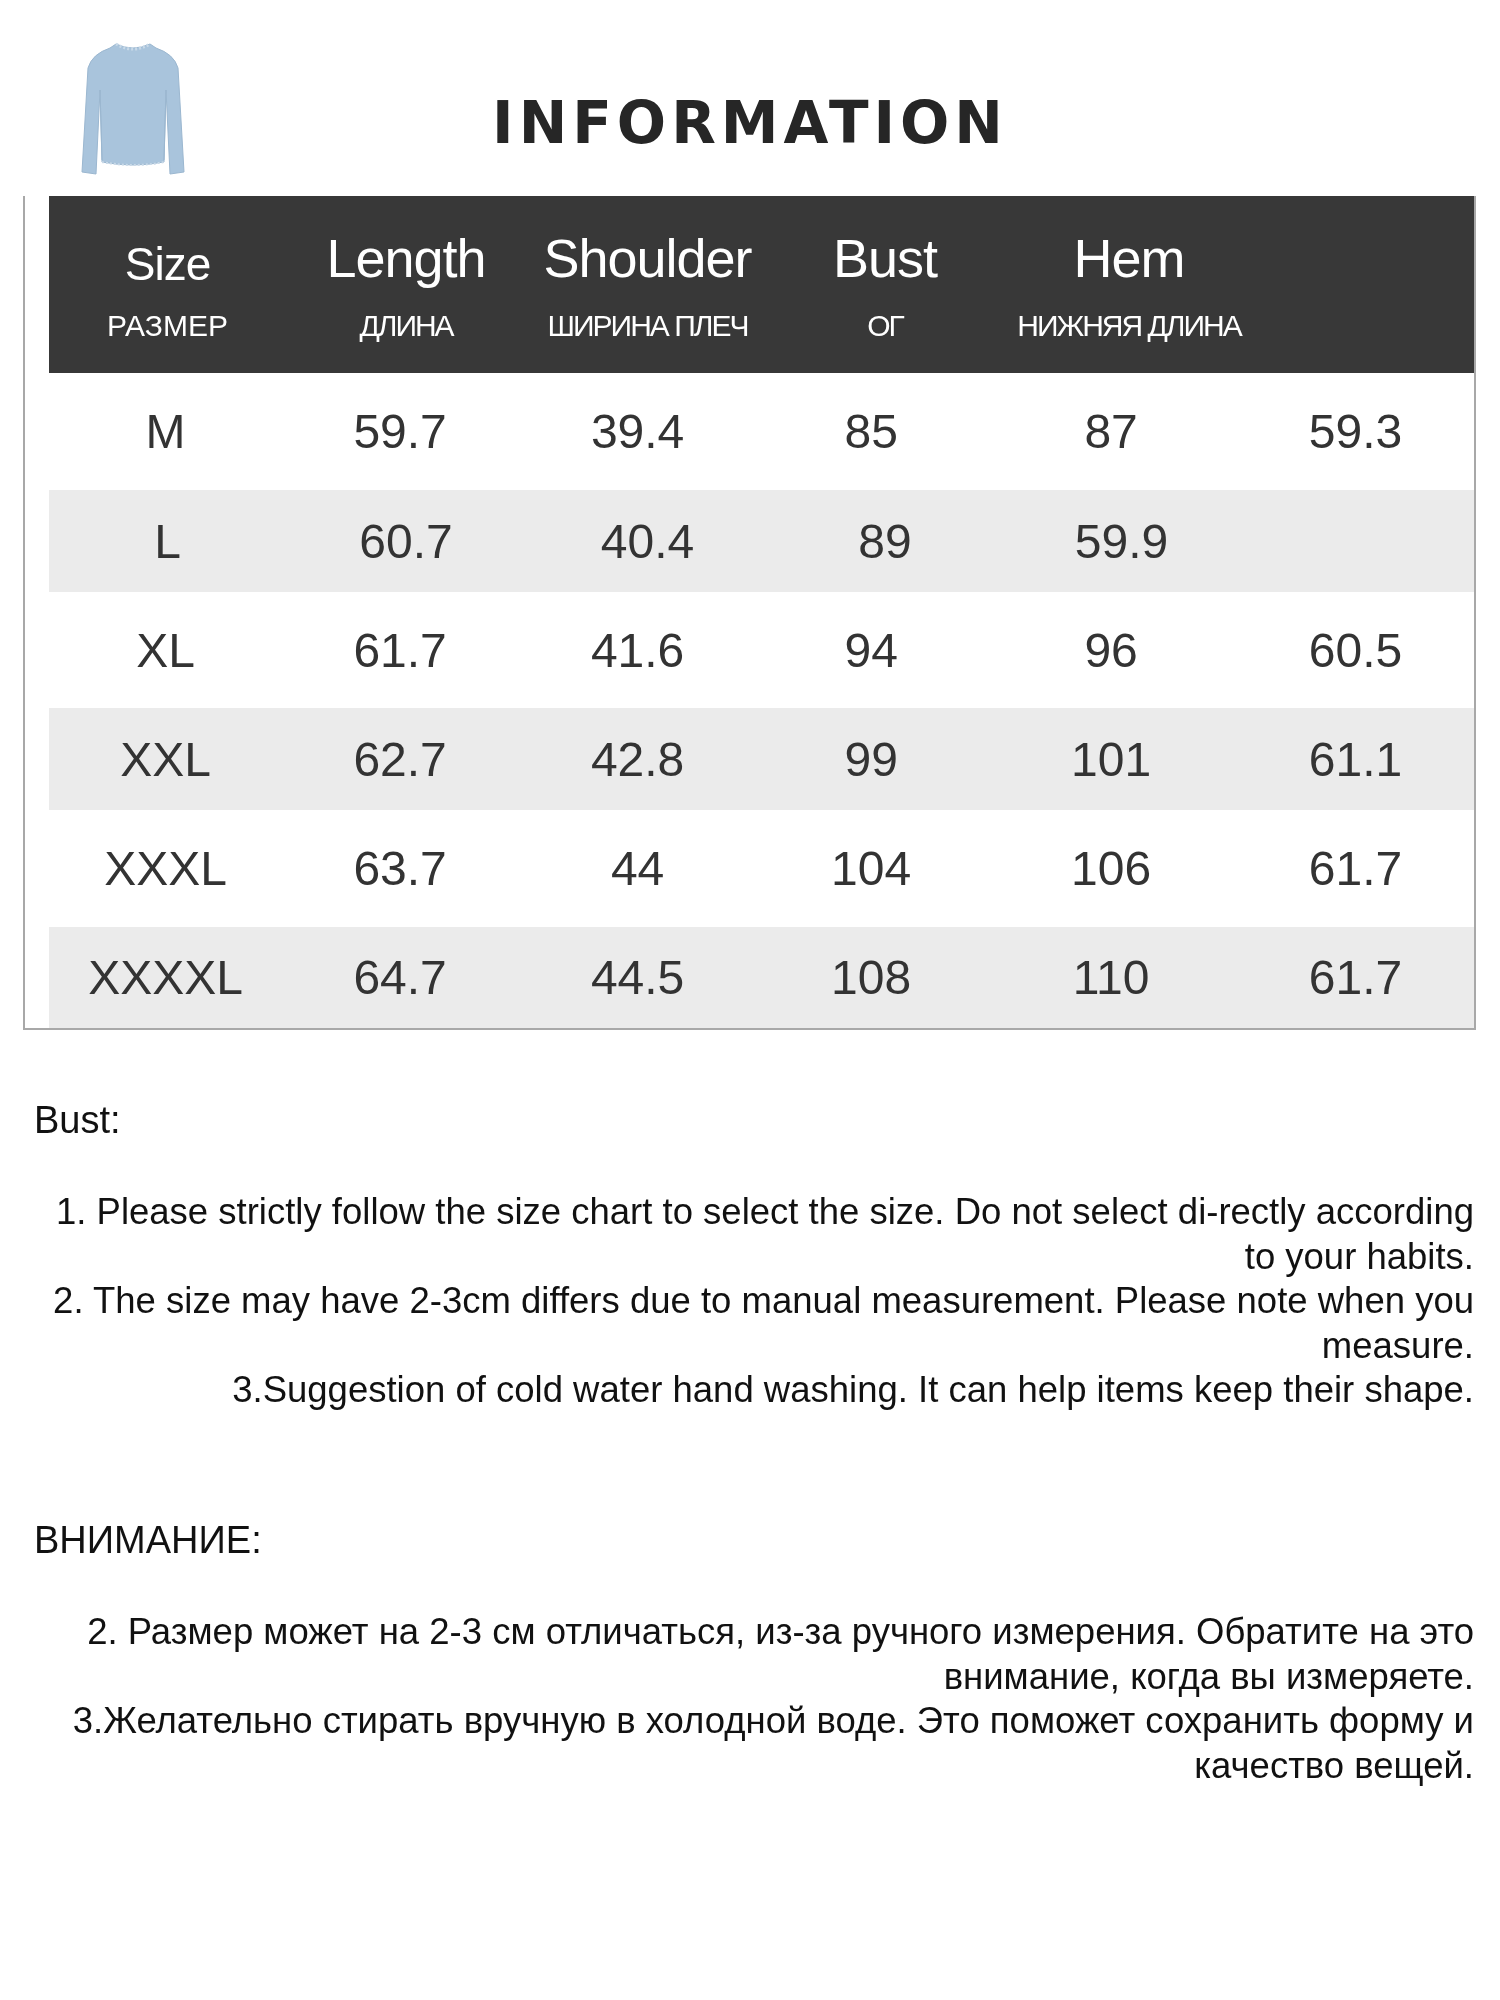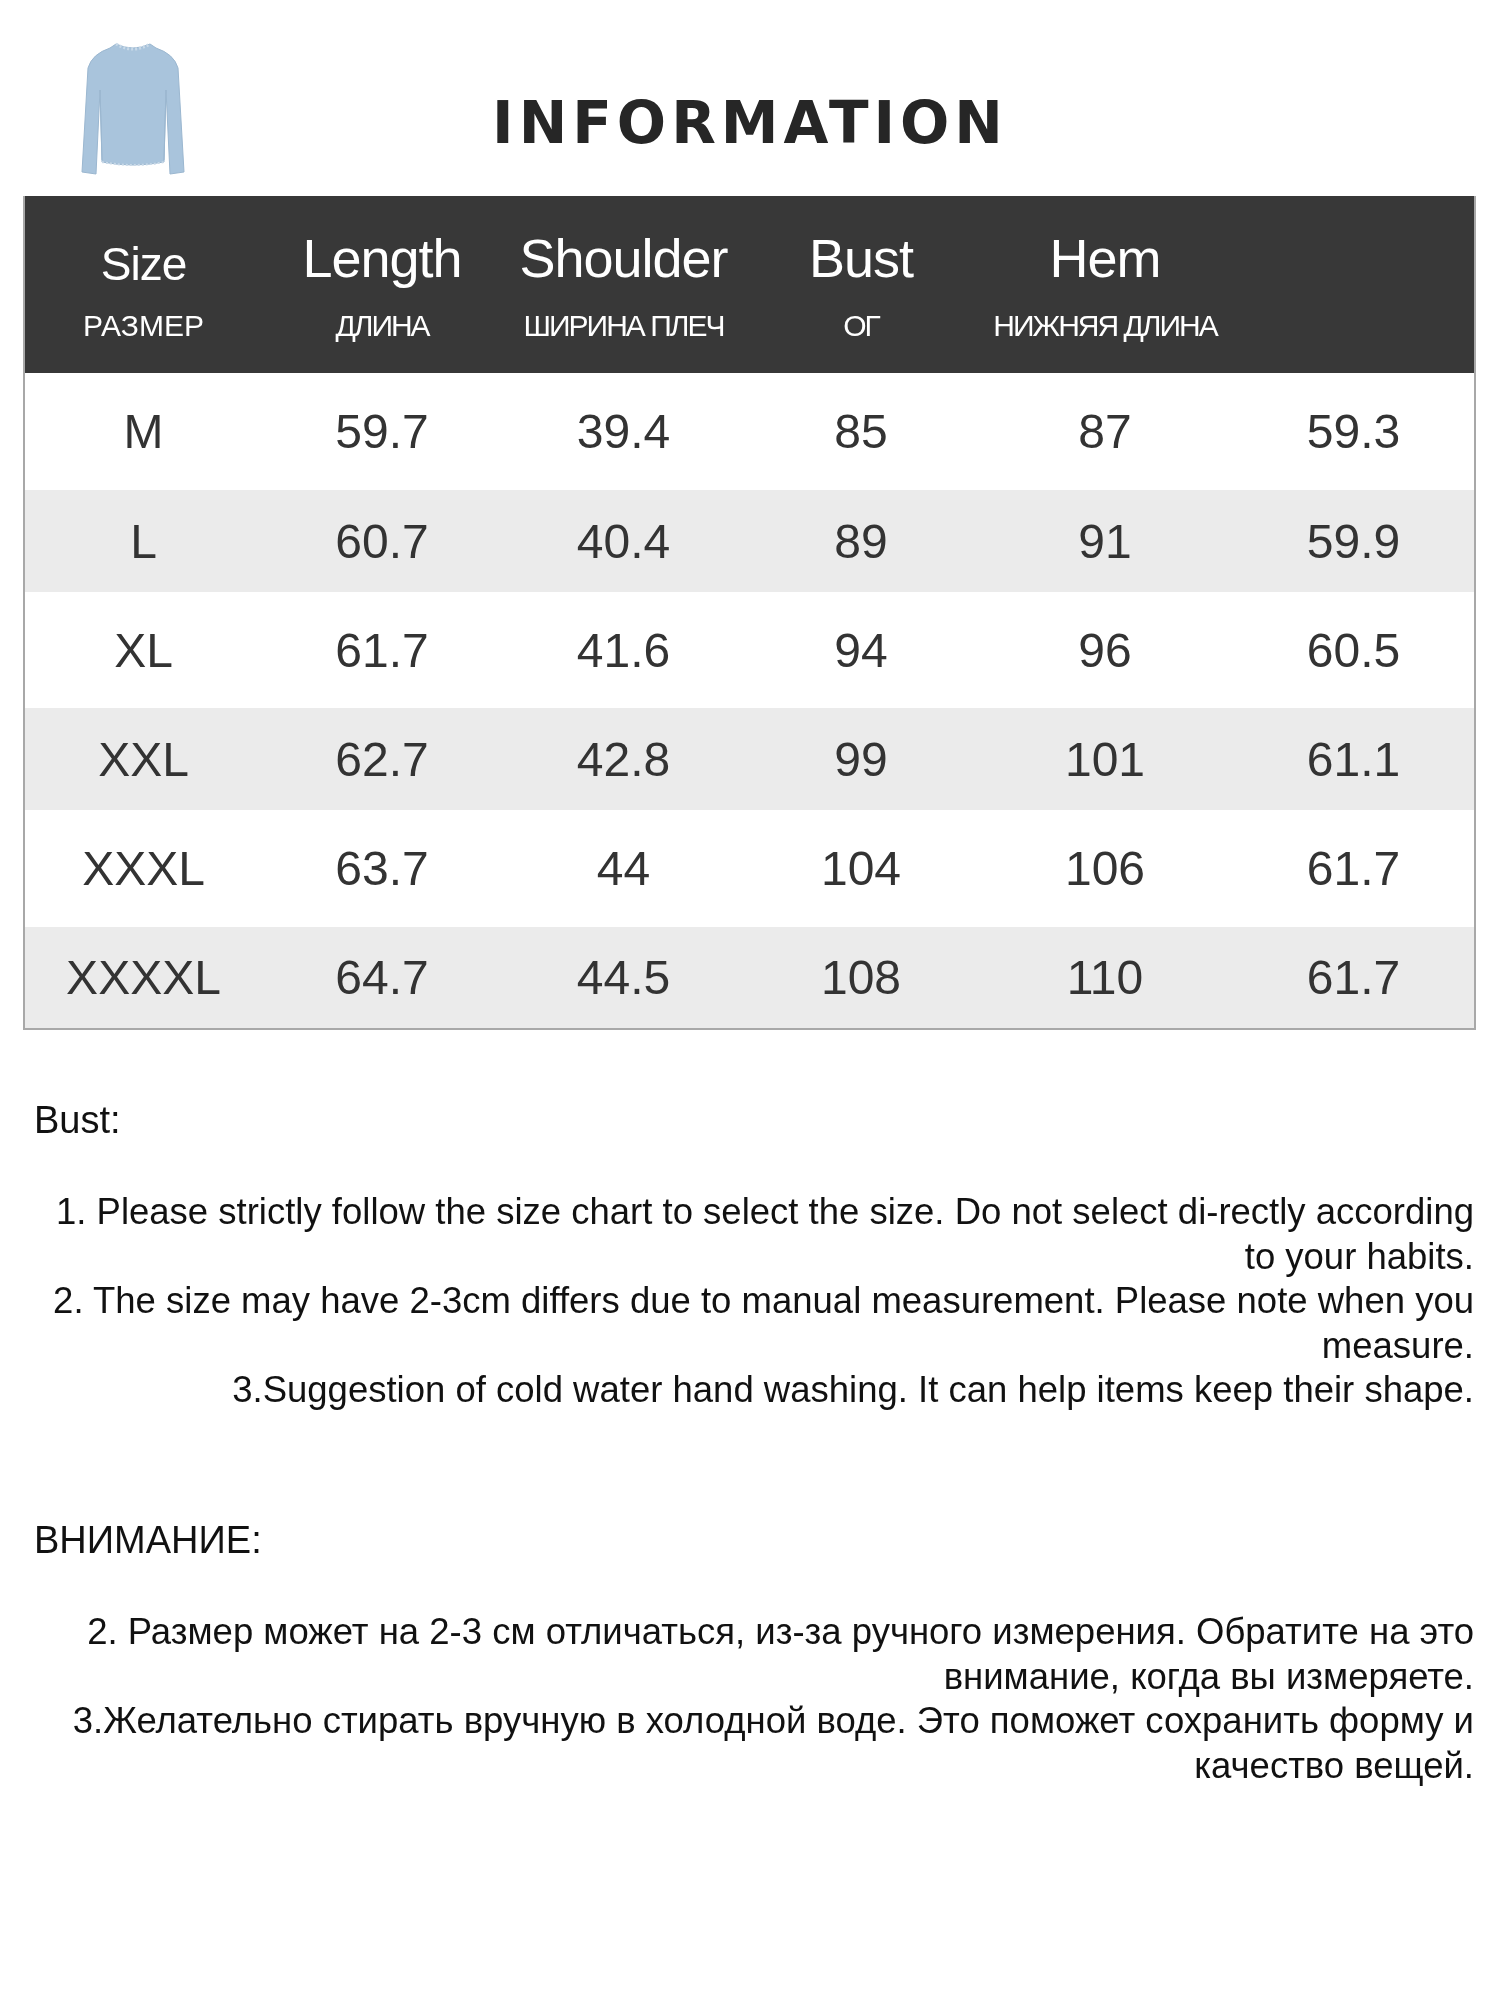--- a/index.html
+++ b/index.html
@@ -7,21 +7,21 @@
          font-family: "Liberation Sans", "DejaVu Sans", sans-serif; color: #222; }
 
   .product-thumb { position: absolute; left: 78px; top: 40px; width: 110px; height: 140px; }
 
   .page-title { position: absolute; left: 0; width: 1500px; top: 88px; text-align: center;
     font-family: "DejaVu Sans", sans-serif; font-weight: bold; font-size: 58px;
     letter-spacing: 5px; color: #262626; line-height: 70px; }
 
   .size-table { position: absolute; left: 23px; top: 196px; width: 1453px;
     border-left: 2px solid #a8a8a8; border-right: 2px solid #a8a8a8; border-bottom: 2px solid #a8a8a8;
-    box-sizing: border-box; }
+    box-sizing: border-box; padding-left: 24px; }
   .thead { height: 177px; background: #383838; color: #fff; display: flex; }
   .th { position: relative; height: 177px; }
   .th .en { position: absolute; left: 0; right: 0; top: 30px; text-align: center;
     font-size: 54px; line-height: 64px; letter-spacing: -1px; }
   .th .en.small { font-size: 46px; top: 36px; }
   .th .ru { position: absolute; left: 0; right: 0; top: 110px; text-align: center;
     font-size: 30px; line-height: 40px; letter-spacing: -2px; font-weight: normal; }
   .th .ru.wide { letter-spacing: 0px; }
 
   .trow { display: flex; color: #333; }
@@ -84,21 +84,20 @@
     <div class="td c2">39.4</div>
     <div class="td c3">85</div>
     <div class="td c4">87</div>
     <div class="td c5">59.3</div>
   </div>
   <div class="trow alt" style="height:102px">
     <div class="td c0">L</div>
     <div class="td c1">60.7</div>
     <div class="td c2">40.4</div>
     <div class="td c3">89</div>
-    <div class="td c4">91</div>
     <div class="td c5">59.9</div>
   </div>
   <div class="trow" style="height:116px">
     <div class="td c0">XL</div>
     <div class="td c1">61.7</div>
     <div class="td c2">41.6</div>
     <div class="td c3">94</div>
     <div class="td c4">96</div>
     <div class="td c5">60.5</div>
   </div>

